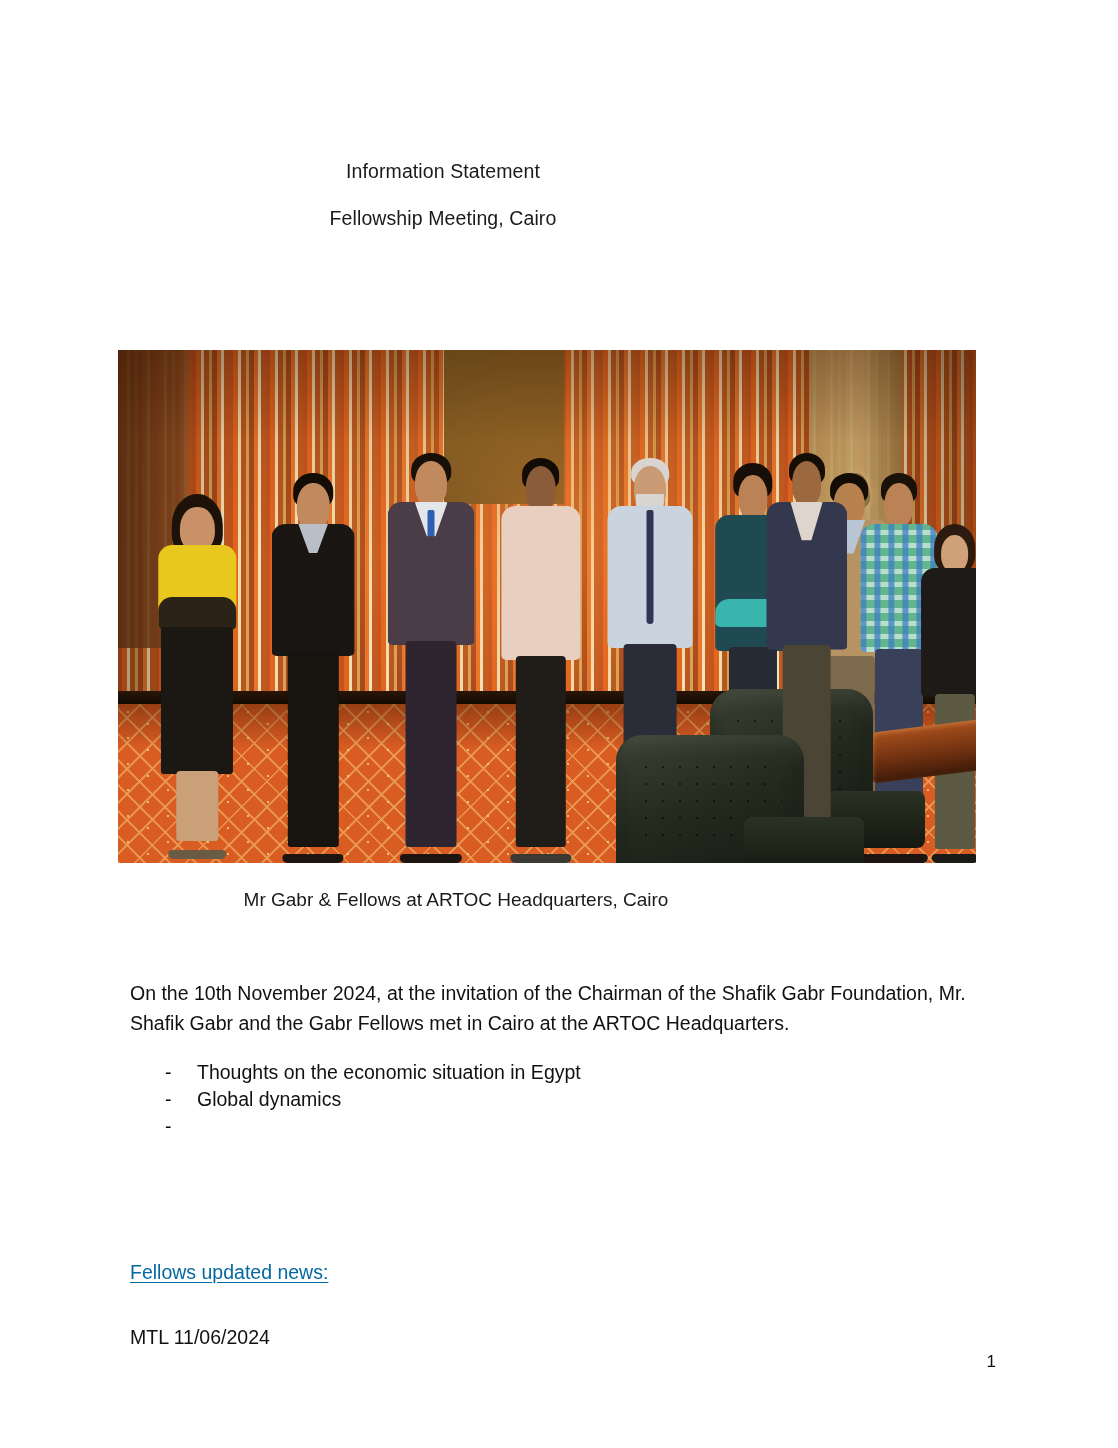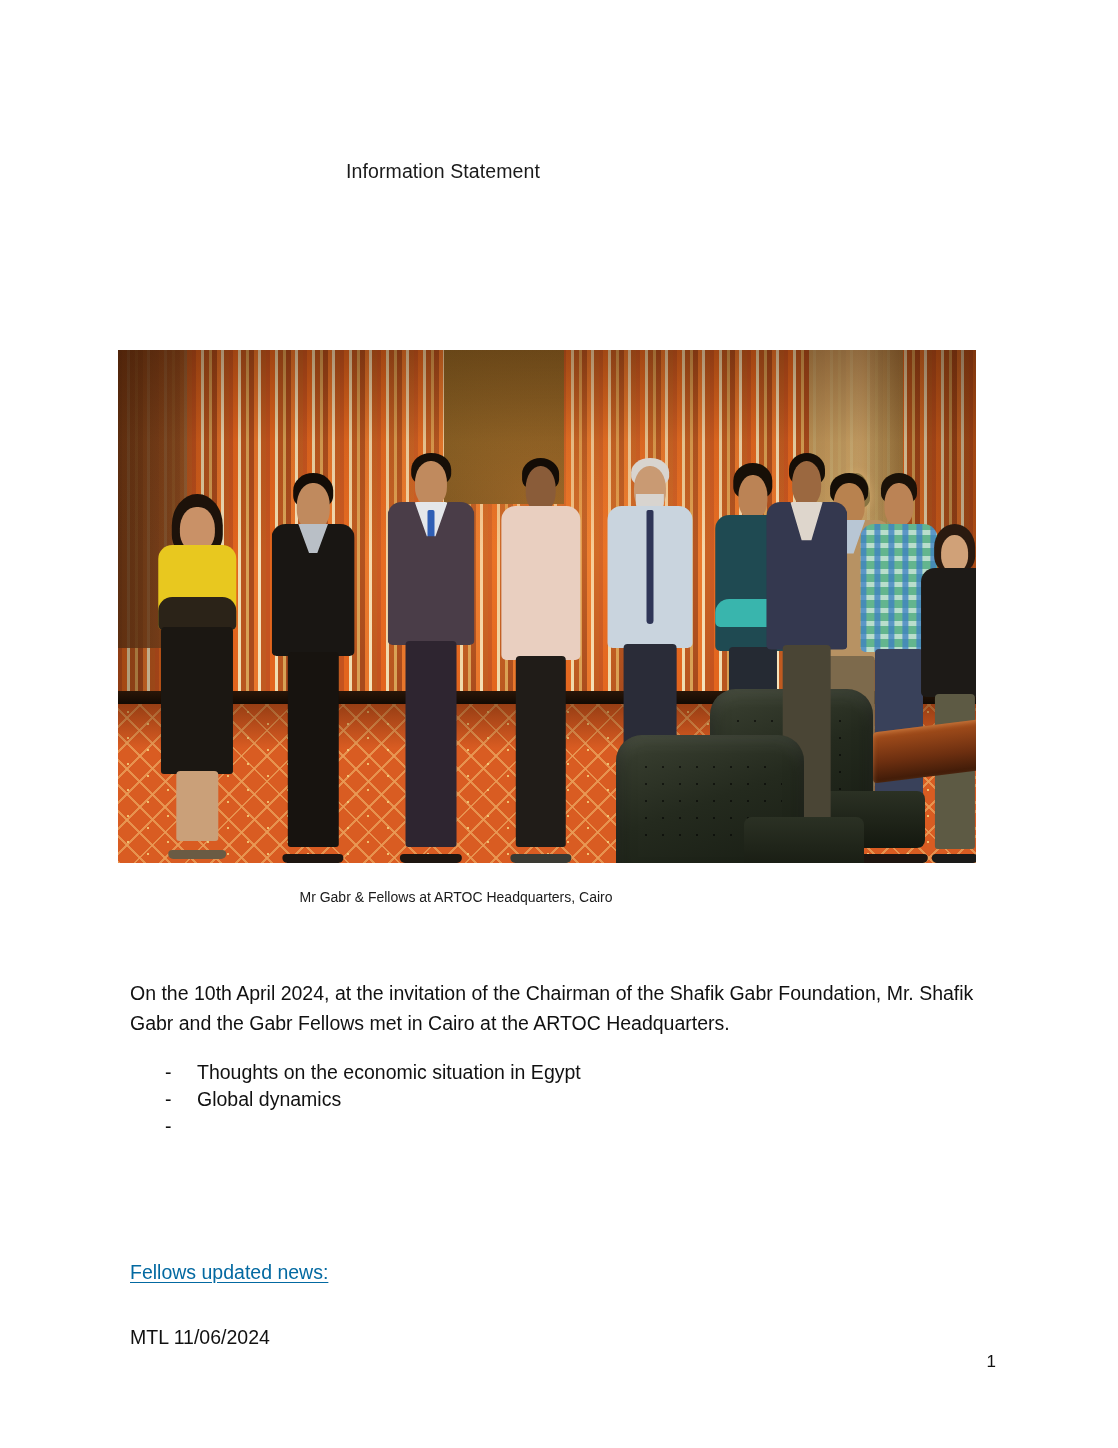--- a/index.html
+++ b/index.html
@@ -221,21 +221,21 @@
     box-shadow: inset 0 2px 5px rgba(255,190,120,0.35);
   }
 
   
   .caption {
     position: absolute;
     top: 889px;
     left: 0;
     width: 912px;
     text-align: center;
-    font-size: 14px;
+    font-size: 19px;
     color: #1a1a1a;
   }
 
   
   .body-text {
     position: absolute;
     left: 130px;
     top: 978px;
     width: 850px;
   }
@@ -290,20 +290,21 @@
     color: #111111;
   }
 </style>
 </head>
 <body>
 
 <div class="page">
 
   <div class="title-block">
     <div class="title-line">Information Statement</div>
+    <div class="title-line">Fellowship Meeting, Cairo</div>
   </div>
 
   <div class="photo-wrap">
     <div class="photo">
 
       <div class="backdrop"></div>
       <div class="panel-left"></div>
       <div class="wall-top"></div>
       <div class="panel-right"></div>
       <div class="sconce"></div>
@@ -411,21 +412,21 @@
       <div class="chair-seat" style="left:82%; bottom:3%; width:12%; height:11%;"></div>
 
       <div class="armchair" style="left:58%; bottom:-5%; width:22%; height:30%; z-index:3;"></div>
       <div class="chair-seat" style="left:73%; bottom:-3%; width:14%; height:12%; z-index:3;"></div>
     </div>
   </div>
 
   <div class="caption">Mr Gabr &amp; Fellows at ARTOC Headquarters, Cairo</div>
 
   <div class="body-text">
-    <p class="para">On the 10th April 2024, at the invitation of the Chairman of the Shafik Gabr Foundation, Mr. Shafik Gabr and the Gabr Fellows met in Cairo at the ARTOC Headquarters.</p>
+    <p class="para">On the 10th November 2024, at the invitation of the Chairman of the Shafik Gabr Foundation, Mr. Shafik Gabr and the Gabr Fellows met in Cairo at the ARTOC Headquarters.</p>
 
     <ul class="topic-list">
       <li class="topic-item">
         <span class="topic-dash">-</span>
         <span>Thoughts on the economic situation in Egypt</span>
       </li>
       <li class="topic-item">
         <span class="topic-dash">-</span>
         <span>Global dynamics</span>
       </li>

